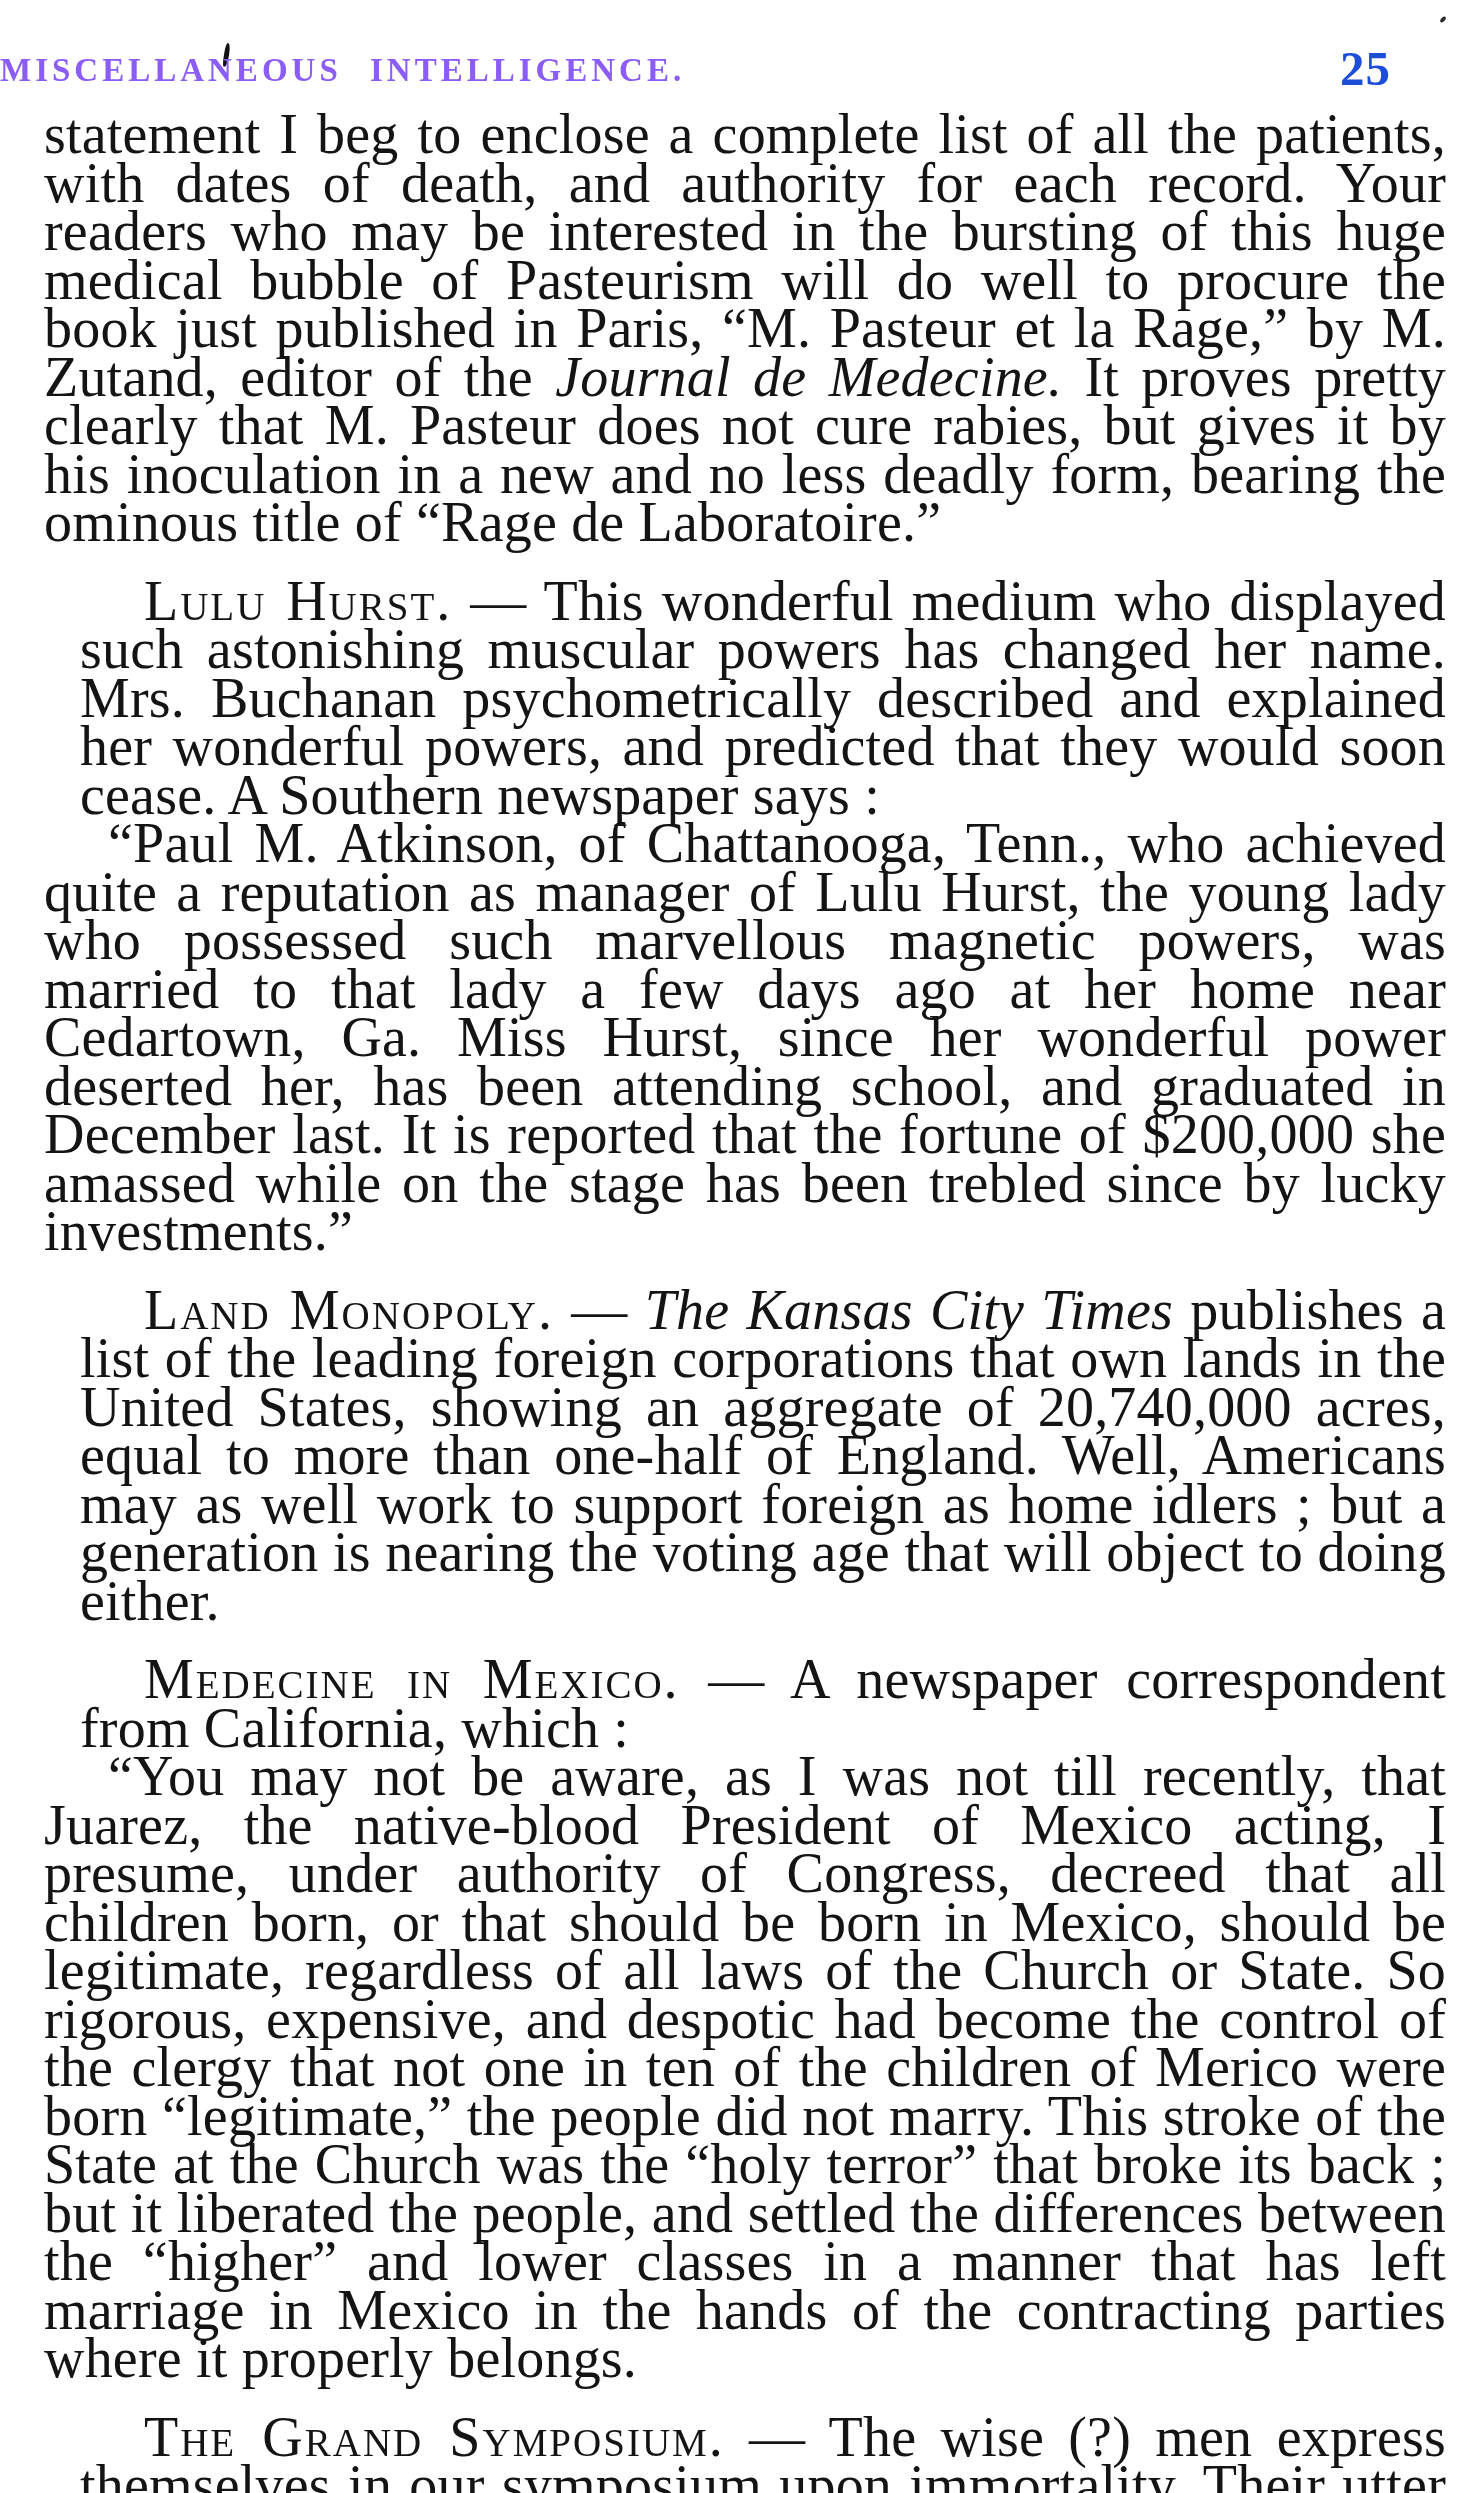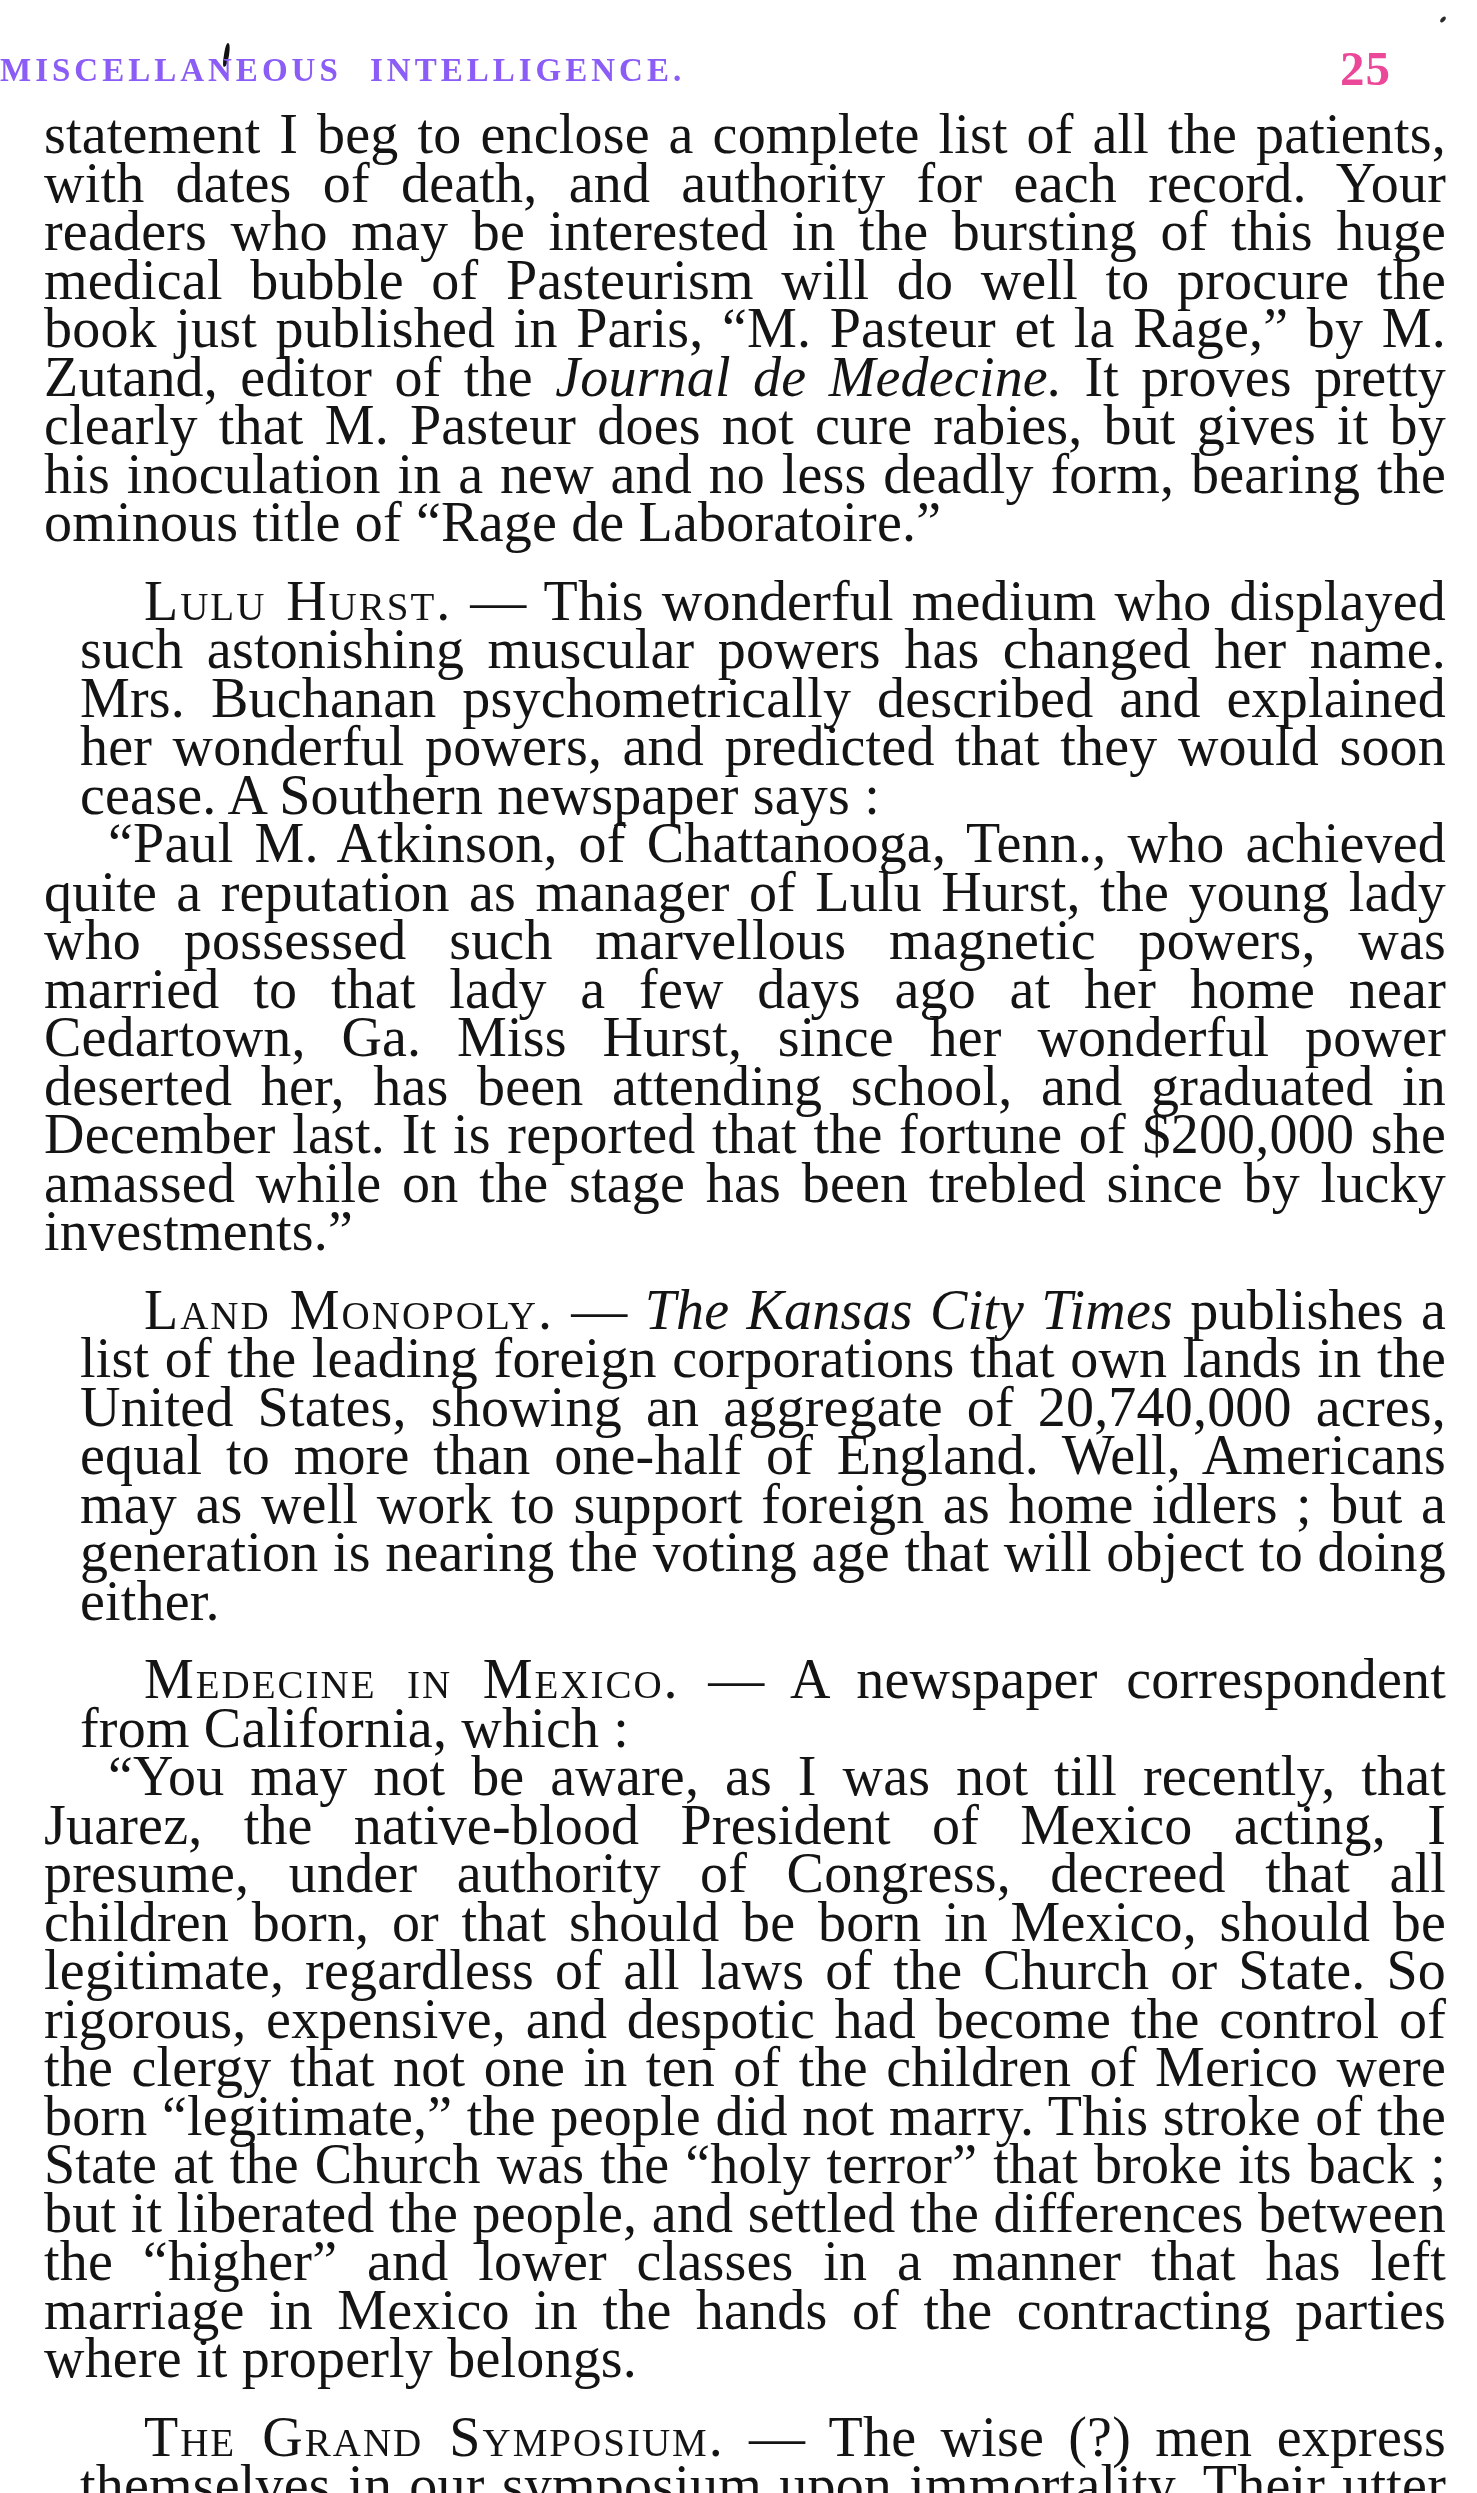--- a/index.html
+++ b/index.html
@@ -36,21 +36,21 @@
     word-spacing: 16px;
     color: #8b5cf6;
   }
   .page-number {
     position: absolute;
     top: 40px;
     left: 1340px;
     font-size: 49px;
     font-weight: bold;
     letter-spacing: 1px;
-    color: #ec4899;
+    color: #1d4ed8;
   }
   .ink-mark {
     position: absolute;
     top: 43px;
     left: 224px;
     width: 5px;
     height: 24px;
     background: #121212;
     border-radius: 45% 55% 60% 40%;
     transform: rotate(9deg);

